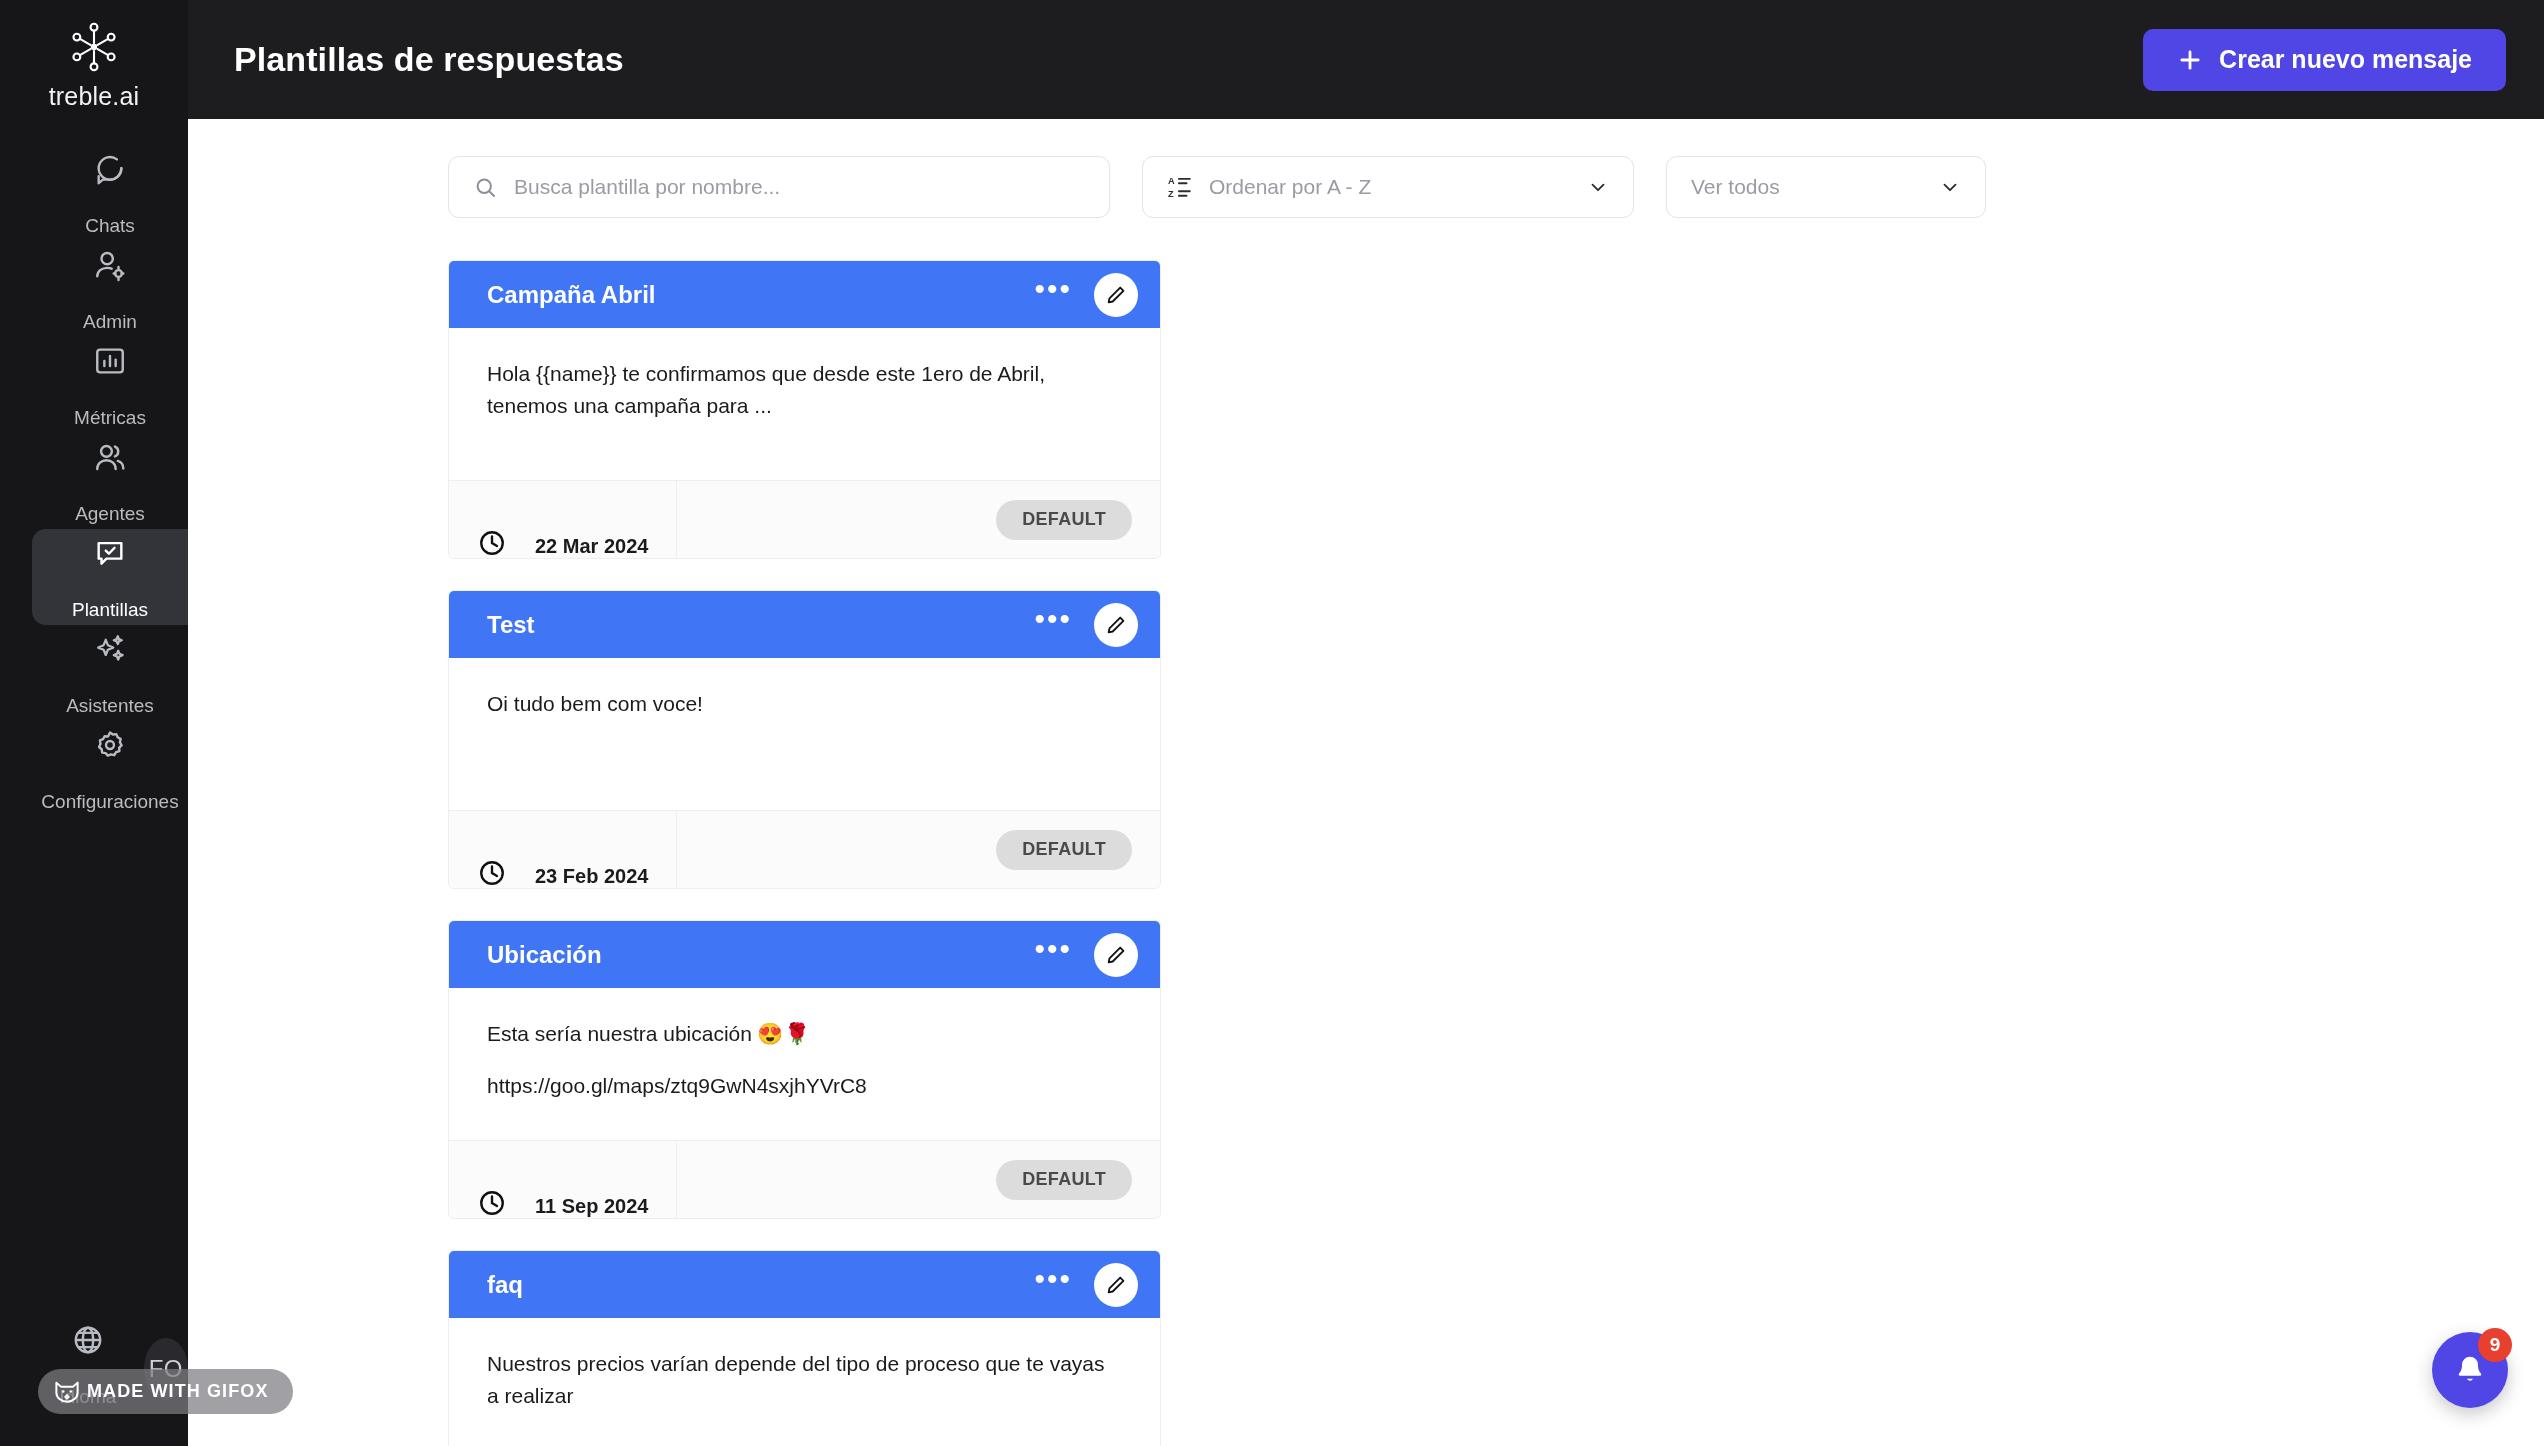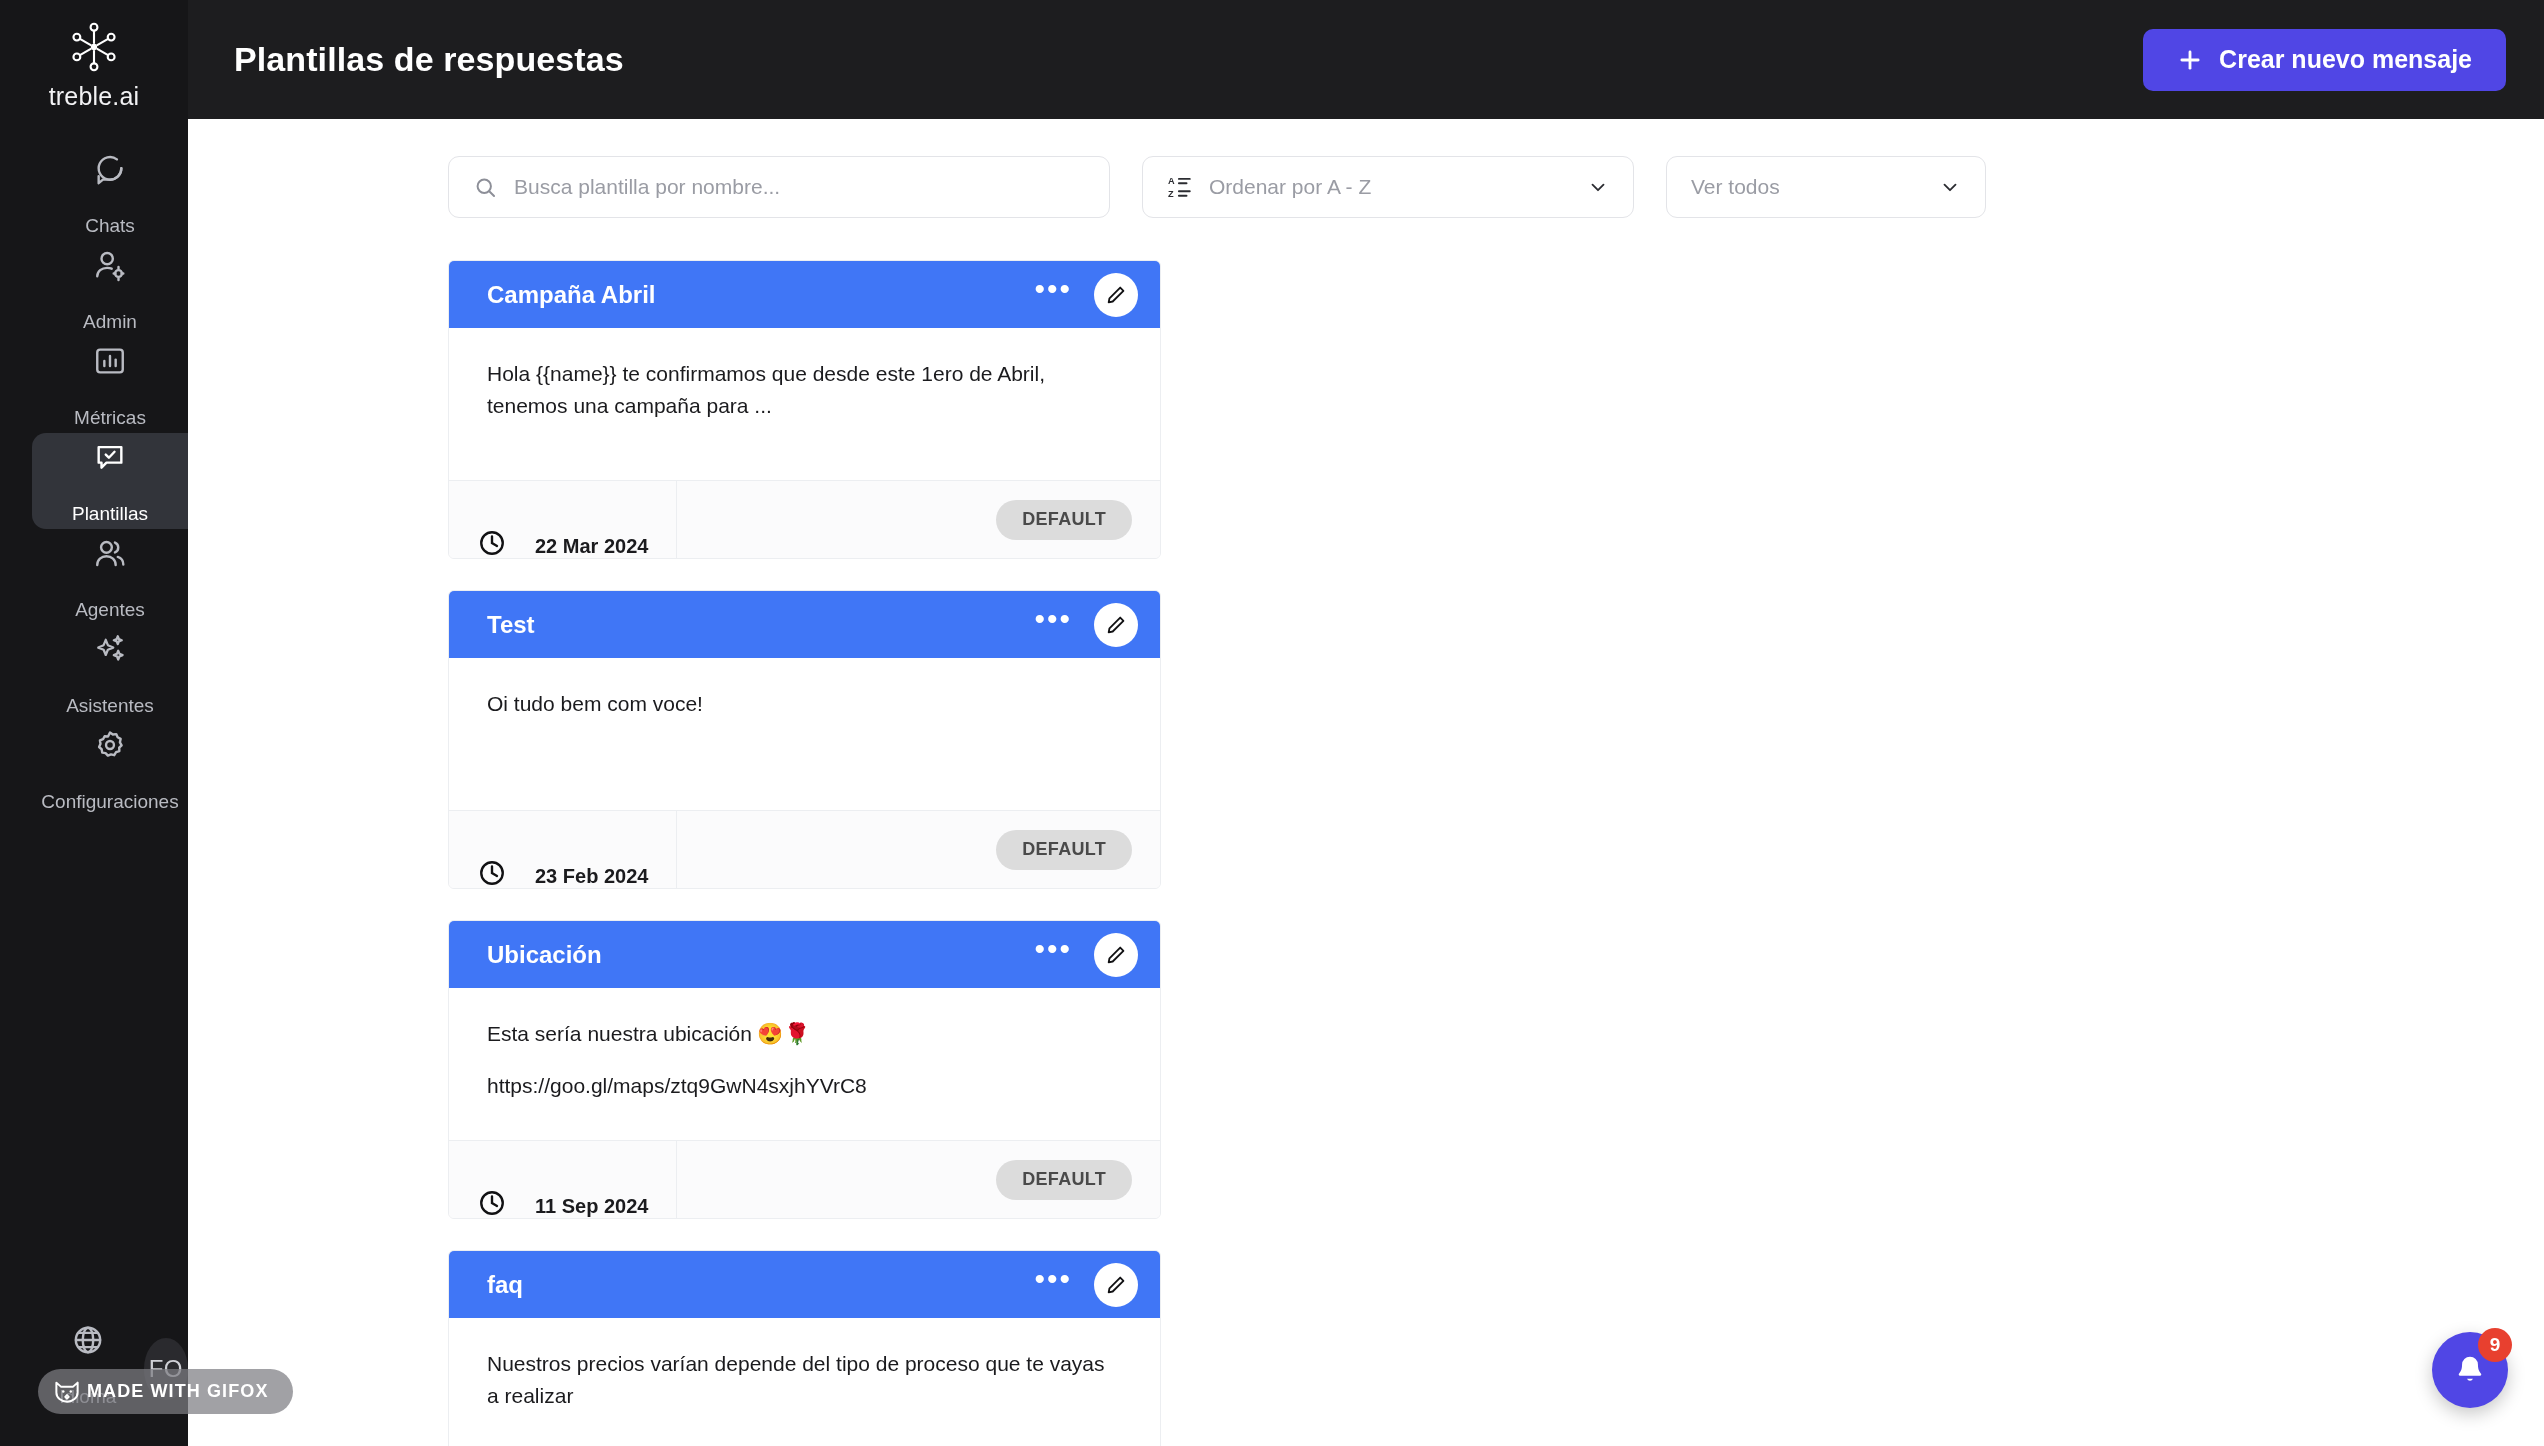--- a/index.html
+++ b/index.html
@@ -224,36 +224,36 @@
       <div class="nav-item">
         <svg viewBox="0 0 24 24" fill="none" stroke="currentColor" stroke-width="1.7" stroke-linecap="round" stroke-linejoin="round">
           <rect x="3" y="4" width="18" height="16" rx="2"></rect>
           <line x1="8" y1="15.5" x2="8" y2="12"></line>
             <line x1="12" y1="15.5" x2="12" y2="8.5"></line>
             <line x1="16" y1="15.5" x2="16" y2="11"></line>
         </svg>
         <span class="nav-label">Métricas</span>
       </div>
 
-      <div class="nav-item active">
-        <svg viewBox="0 0 24 24" fill="none" stroke="currentColor" stroke-width="1.7" stroke-linecap="round" stroke-linejoin="round">
-          <path d="M4 5h16v11H9.5L6 19.5V16H4z"></path>
-          <path d="M9 10.3l2.2 2.2 4-4.2"></path>
-        </svg>
-        <span class="nav-label">Plantillas</span>
-      </div>
-
       <div class="nav-item">
         <svg viewBox="0 0 24 24" fill="none" stroke="currentColor" stroke-width="1.7" stroke-linecap="round" stroke-linejoin="round">
           <circle cx="9.5" cy="8" r="3.8"></circle>
           <path d="M3 20.5c0-3.6 2.9-6.2 6.5-6.2s6.5 2.6 6.5 6.2"></path>
           <path d="M15.5 4.6a3.8 3.8 0 0 1 0 7"></path>
           <path d="M17.5 14.8c2.3.7 3.9 2.8 3.9 5.4"></path>
         </svg>
         <span class="nav-label">Agentes</span>
+      </div>
+
+      <div class="nav-item active">
+        <svg viewBox="0 0 24 24" fill="none" stroke="currentColor" stroke-width="1.7" stroke-linecap="round" stroke-linejoin="round">
+          <path d="M4 5h16v11H9.5L6 19.5V16H4z"></path>
+          <path d="M9 10.3l2.2 2.2 4-4.2"></path>
+        </svg>
+        <span class="nav-label">Plantillas</span>
       </div>
 
       <div class="nav-item">
         <svg viewBox="0 0 24 24" fill="none" stroke="currentColor" stroke-width="1.6" stroke-linejoin="round">
           <path d="M9 5.5l1.5 3.8L14.3 11 10.5 12.5 9 16.2 7.5 12.5 3.7 11 7.5 9.3z"></path>
           <path d="M17.5 3l.8 2 2 .8-2 .8-.8 2-.8-2-2-.8 2-.8z"></path>
           <path d="M17.8 13.2l.9 2.2 2.2.9-2.2.9-.9 2.2-.9-2.2-2.2-.9 2.2-.9z"></path>
         </svg>
         <span class="nav-label">Asistentes</span>
       </div>

